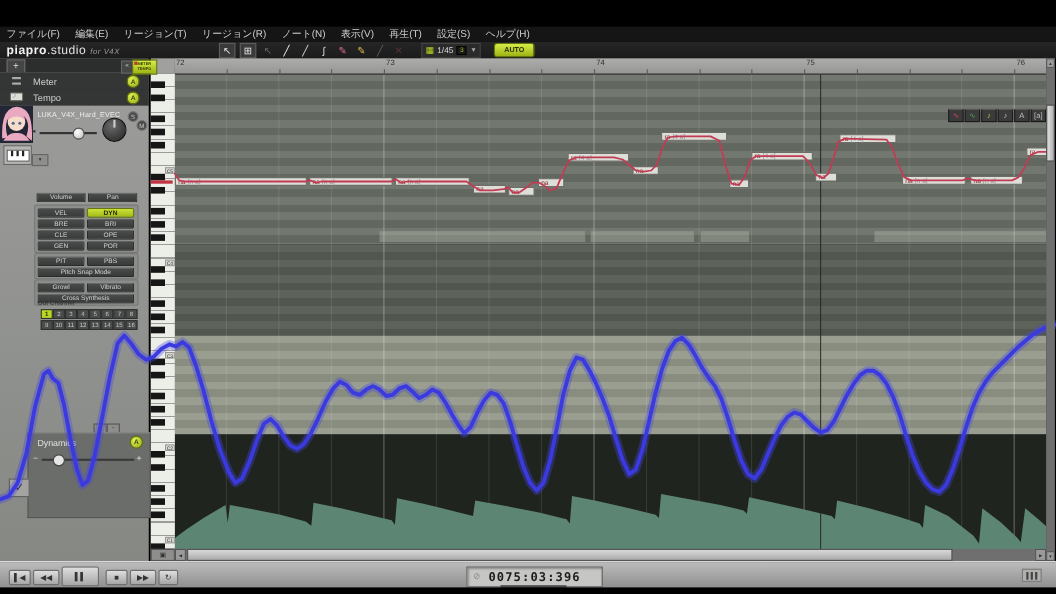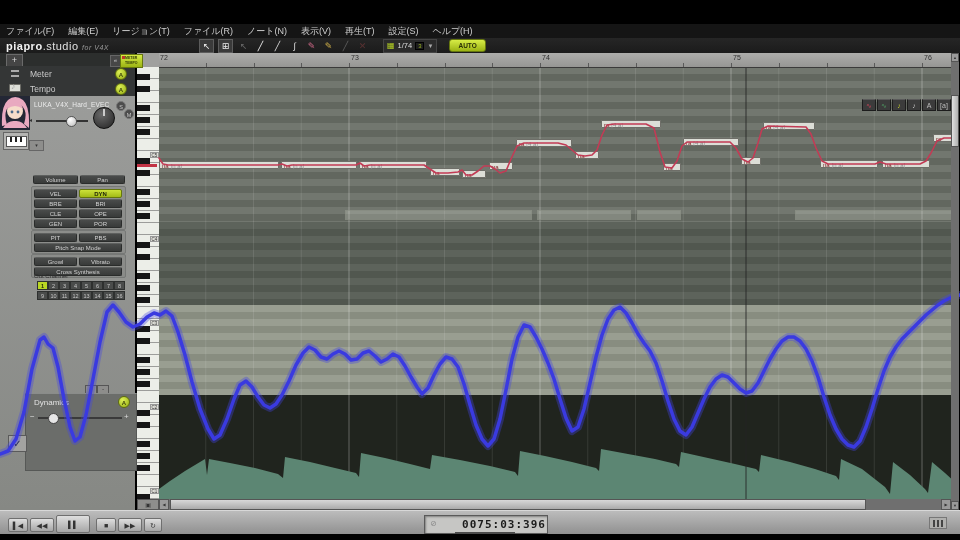--- a/index.html
+++ b/index.html
@@ -99,38 +99,38 @@
   .scr-arrow{position:absolute;background:#9a9a9a;border:1px solid #555;color:#333;text-align:center;box-sizing:border-box;}
   #hscroll{left:137px;top:492px;width:814px;height:11px;background:#6f6f6f;z-index:12;}
   #hcorner{position:absolute;left:0;top:0;width:22px;height:11px;background:#8e8e8c;border:1px solid #555;box-sizing:border-box;font-size:6px;color:#333;text-align:center;line-height:10px;}
   #hthumb{position:absolute;left:33px;top:0;width:696px;height:11px;background:linear-gradient(#d8d8d8,#aaa);border:1px solid #555;box-sizing:border-box;}
   
   #transport{left:0;top:503px;width:960px;height:24px;background:linear-gradient(#bcbcbc,#8e8e8e);border-top:1px solid #d8d8d8;z-index:12;}
   .tbtn{position:absolute;background:linear-gradient(#dedede,#a6a6a6);border:1px solid #6f6f6f;border-radius:2px;color:#333;
         text-align:center;box-sizing:border-box;font-size:7px;}
   #timebox{position:absolute;left:424px;top:4px;width:122px;height:17px;background:#c6c6c4;border:1px solid #5a5a5a;box-shadow:inset 1px 1px 2px rgba(0,0,0,.35);}
   #timeico{position:absolute;left:5px;top:3px;font-size:8px;color:#8a8a8a;}
-  #timetext{position:absolute;left:18px;top:2px;width:100%;text-align:center;font-family:"DejaVu Sans Mono",monospace;font-size:11px;font-weight:bold;color:#1c1c1c;letter-spacing:1px;}
+  #timetext{position:absolute;left:0;top:2px;width:100%;text-align:center;font-family:"DejaVu Sans Mono",monospace;font-size:11px;font-weight:bold;color:#1c1c1c;letter-spacing:1px;}
   #timesub{position:absolute;left:455px;top:21px;width:60px;height:4px;background:#4a4a4a;}
   #miscicon{position:absolute;left:929px;top:6px;width:18px;height:12px;background:#b0b0ae;border:1px solid #777;box-sizing:border-box;}
   #miscicon i{position:absolute;top:2px;width:2px;height:7px;background:#444;}
   .blackstrip{left:0;width:960px;background:#000;z-index:20;}
 </style>
 </head>
 <body>
 
 <div id="app">
   <div class="abs blackstrip" style="top:0;height:17px;"></div>
   <div class="abs blackstrip" style="top:527px;height:13px;"></div>
 
   <div class="abs" id="menubar">
       <div class="menu-item">ファイル(F)</div>
       <div class="menu-item">編集(E)</div>
       <div class="menu-item">リージョン(T)</div>
-      <div class="menu-item">ファイル(R)</div>
+      <div class="menu-item">リージョン(R)</div>
       <div class="menu-item">ノート(N)</div>
       <div class="menu-item">表示(V)</div>
       <div class="menu-item">再生(T)</div>
       <div class="menu-item">設定(S)</div>
       <div class="menu-item">ヘルプ(H)</div>
     </div>
 
   <div class="abs" id="toolbar">
     <div id="logo">
       <span>piapro</span><span class="st">.studio</span>
@@ -143,21 +143,21 @@
         <div class="tool" style="color: rgb(240, 240, 240);">╱</div>
         <div class="tool" style="color: rgb(220, 220, 220);">╱</div>
         <div class="tool" style="color: rgb(220, 220, 220);">∫</div>
         <div class="tool" style="color: rgb(212, 106, 138);">✎</div>
         <div class="tool" style="color: rgb(212, 179, 74);">✎</div>
         <div class="tool dim" style="color: rgb(204, 204, 204);">╱</div>
         <div class="tool dim" style="color: rgb(192, 80, 80);">✕</div>
       </div>
     <div id="quantize">
       <span class="qicon">▦</span>
-      <span class="qval">1/74</span>
+      <span class="qval">1/45</span>
       <span class="qbadge">3</span>
       <span class="qdrop">▼</span>
     </div>
     <div id="autobtn">AUTO</div>
   </div>
 
   <div class="abs" id="leftpanel">
     <div class="abs" id="tracklist-head">
       <div class="abs" id="addtrack">+</div>
     </div>

